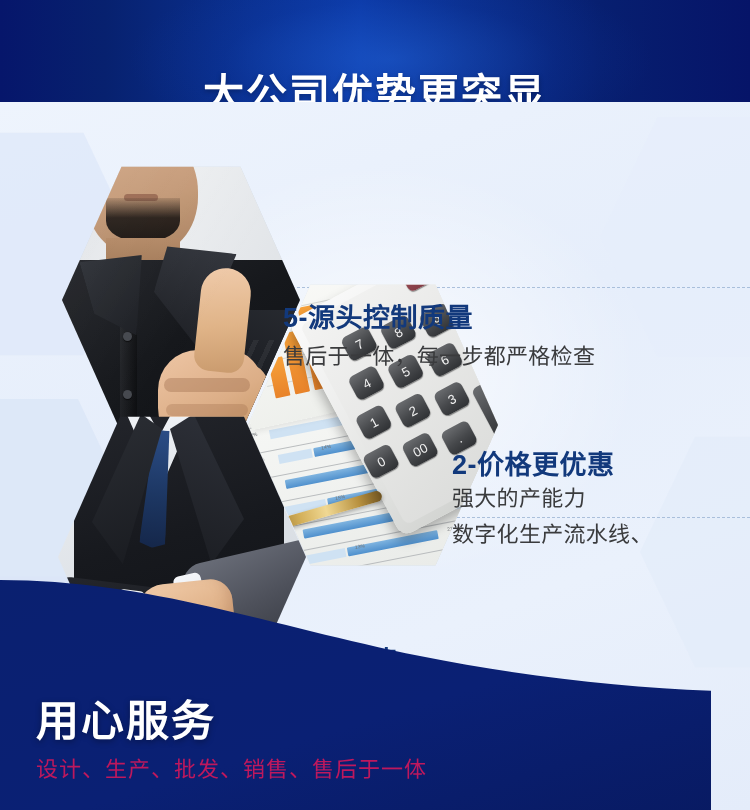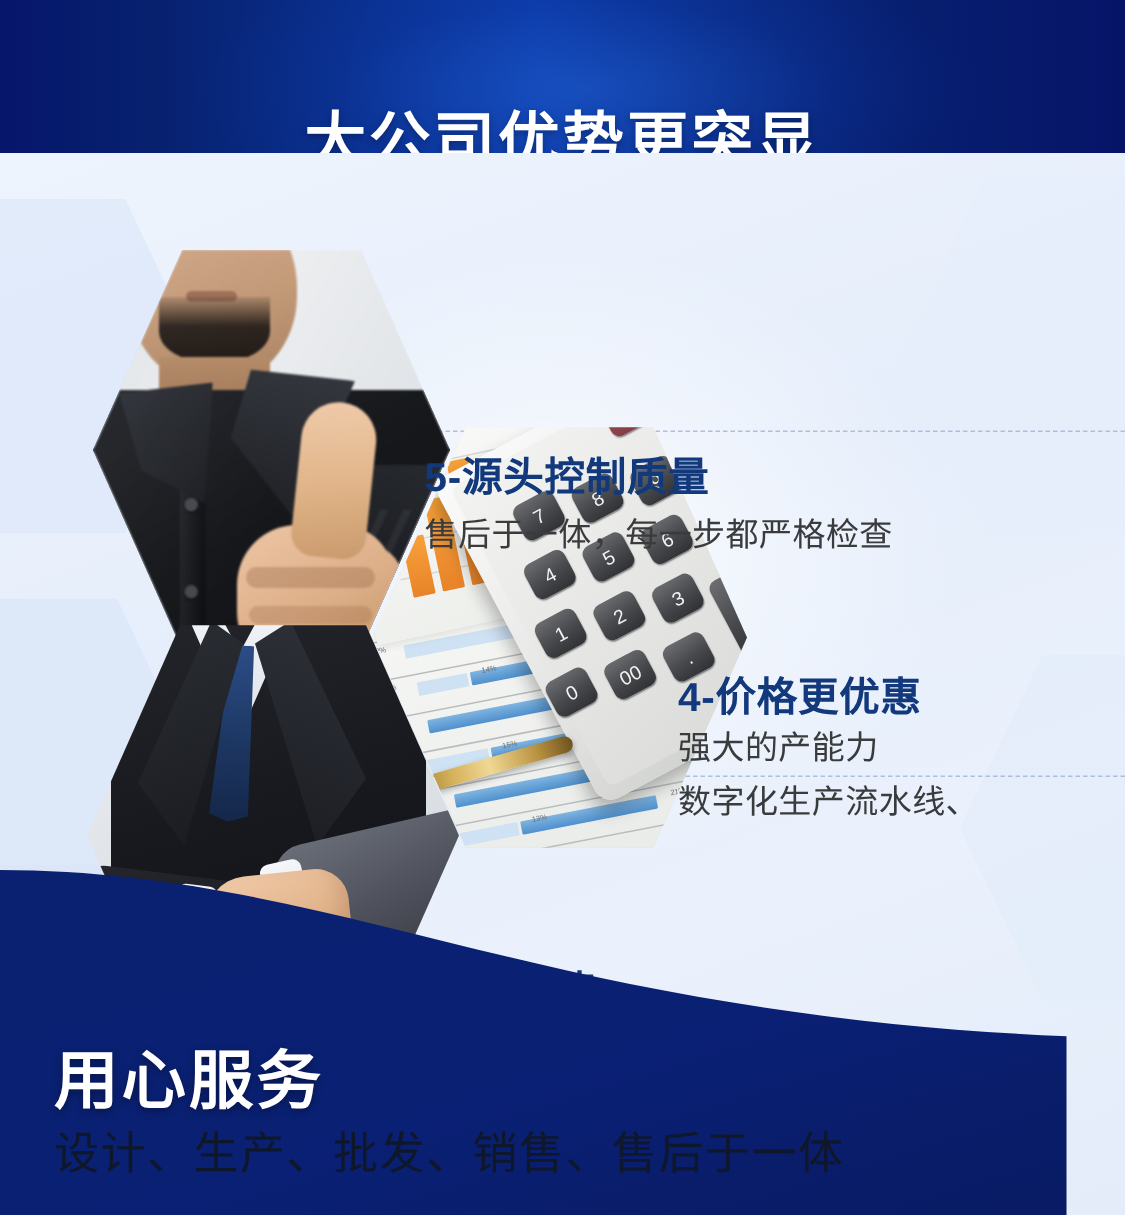--- a/index.html
+++ b/index.html
@@ -422,22 +422,22 @@
   .footer-title {
     color: #ffffff;
     font-size: 43px;
     font-weight: bold;
     line-height: 54px;
     letter-spacing: 2px;
     text-shadow: 0 2px 6px rgba(0,0,0,.35);
     white-space: nowrap;
   }
   .footer-sub {
-    color: #0f172a;
-    font-size: 30px;
+    color: #be185d;
+    font-size: 22px;
     line-height: 36px;
     letter-spacing: 1px;
     margin-top: 4px;
     white-space: nowrap;
   }
 </style>
 </head>
 <body>
 
 <div class="banner">
@@ -573,21 +573,21 @@
         <div class="hx3-btns"></div>
       </div>
     </div>
 
     <div class="feature feat-1">
       <div class="f-title">5-源头控制质量</div>
       <div class="f-desc">售后于一体，每一步都严格检查</div>
     </div>
 
     <div class="feature feat-2">
-      <div class="f-title">4-价格更优惠</div>
+      <div class="f-title">2-价格更优惠</div>
       <div class="f-desc" style="margin-top:0">强大的产能力</div>
       <div class="f-desc">数字化生产流水线、</div>
     </div>
 
     <div class="feature feat-3">
       <div class="f-title">3-发货迅速</div>
       <div class="f-desc">厂家出货，交货快捷，从不拖延</div>
     </div>
   </div>
 

